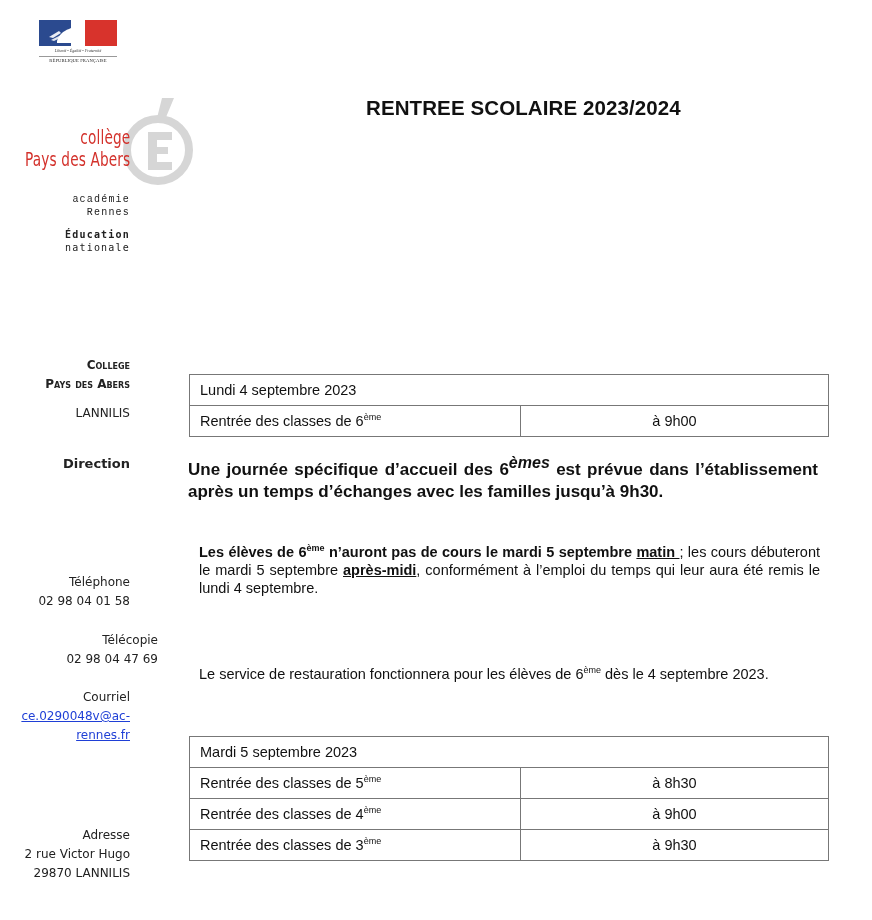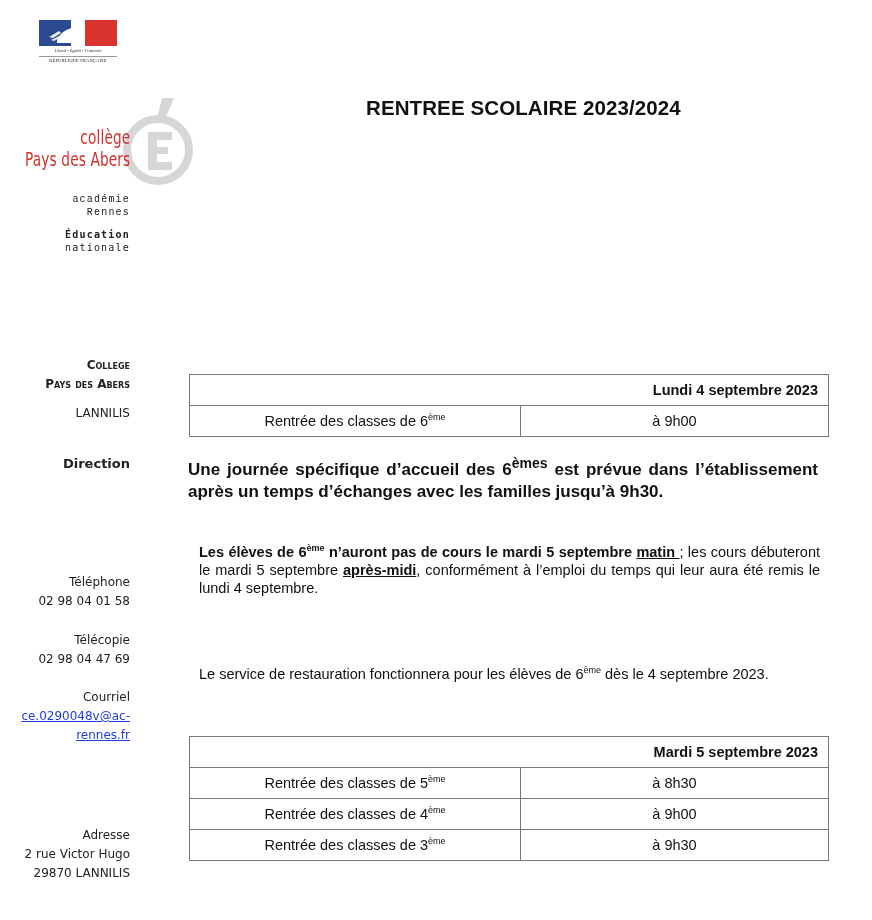--- a/index.html
+++ b/index.html
@@ -26,38 +26,38 @@
   
   .title { position: absolute; left: 366px; top: 96px; font-weight: bold; font-size: 20.5px; letter-spacing: 0.1px; color: #111; }
 
   
   .sidebar { position: absolute; left: 0; width: 130px; text-align: right; font-family: "DejaVu Sans", sans-serif; font-size: 12px; color: #222; }
   .sc { font-variant: small-caps; font-weight: bold; font-size: 12px; }
   .sb-college { top: 356px; line-height: 19px; }
   .sb-city { top: 406px; }
   .sb-dir { top: 456px; font-weight: bold; font-size: 13px; }
   .sb-tel { top: 573px; line-height: 19px; }
-  .sb-fax { top: 631px; line-height: 19px; }
+  .sb-fax { top: 631px; line-height: 19px; margin-left: 28px; }
   .sb-mail { top: 688px; line-height: 19px; }
   .sb-mail a { color: #1f3fd6; text-decoration: underline; }
   .sb-addr { top: 780px; line-height: 19px; margin-top: 46px; }
 
   
   table.sched { position: absolute; left: 189px; width: 640px; border-collapse: collapse; font-size: 14.5px; }
   table.sched td { border: 1px solid #777; height: 30px; padding: 0 10px; }
-  table.sched td.head { text-align: right; font-weight: bold; }
-  table.sched td.c1 { width: 310px; text-align: center; }
+  table.sched td.head { text-align: left; font-weight: normal; }
+  table.sched td.c1 { width: 310px; }
   table.sched td.c2 { text-align: center; }
   .t1 { top: 374px; }
   .t2 { top: 736px; }
   sup { font-size: 9px; vertical-align: 6px; line-height: 0; }
 
   
   .p-big { position: absolute; left: 188px; top: 459px; width: 630px; font-weight: bold; font-size: 17px; line-height: 22px; text-align: justify; text-align-last: left; }
-  .p-big sup { font-size: 14px; vertical-align: 7px; }
+  .p-big sup { font-size: 16px; vertical-align: 7px; font-style: italic; }
   .p-small { position: absolute; left: 199px; width: 621px; font-size: 14.5px; line-height: 18px; text-align: justify; }
   .p2 { top: 543px; }
   .p3 { top: 620px; margin-top: 45px; }
   .u { text-decoration: underline; }
   .bold { font-weight: bold; }
 </style>
 </head>
 <body>
 
 <div class="marianne">

